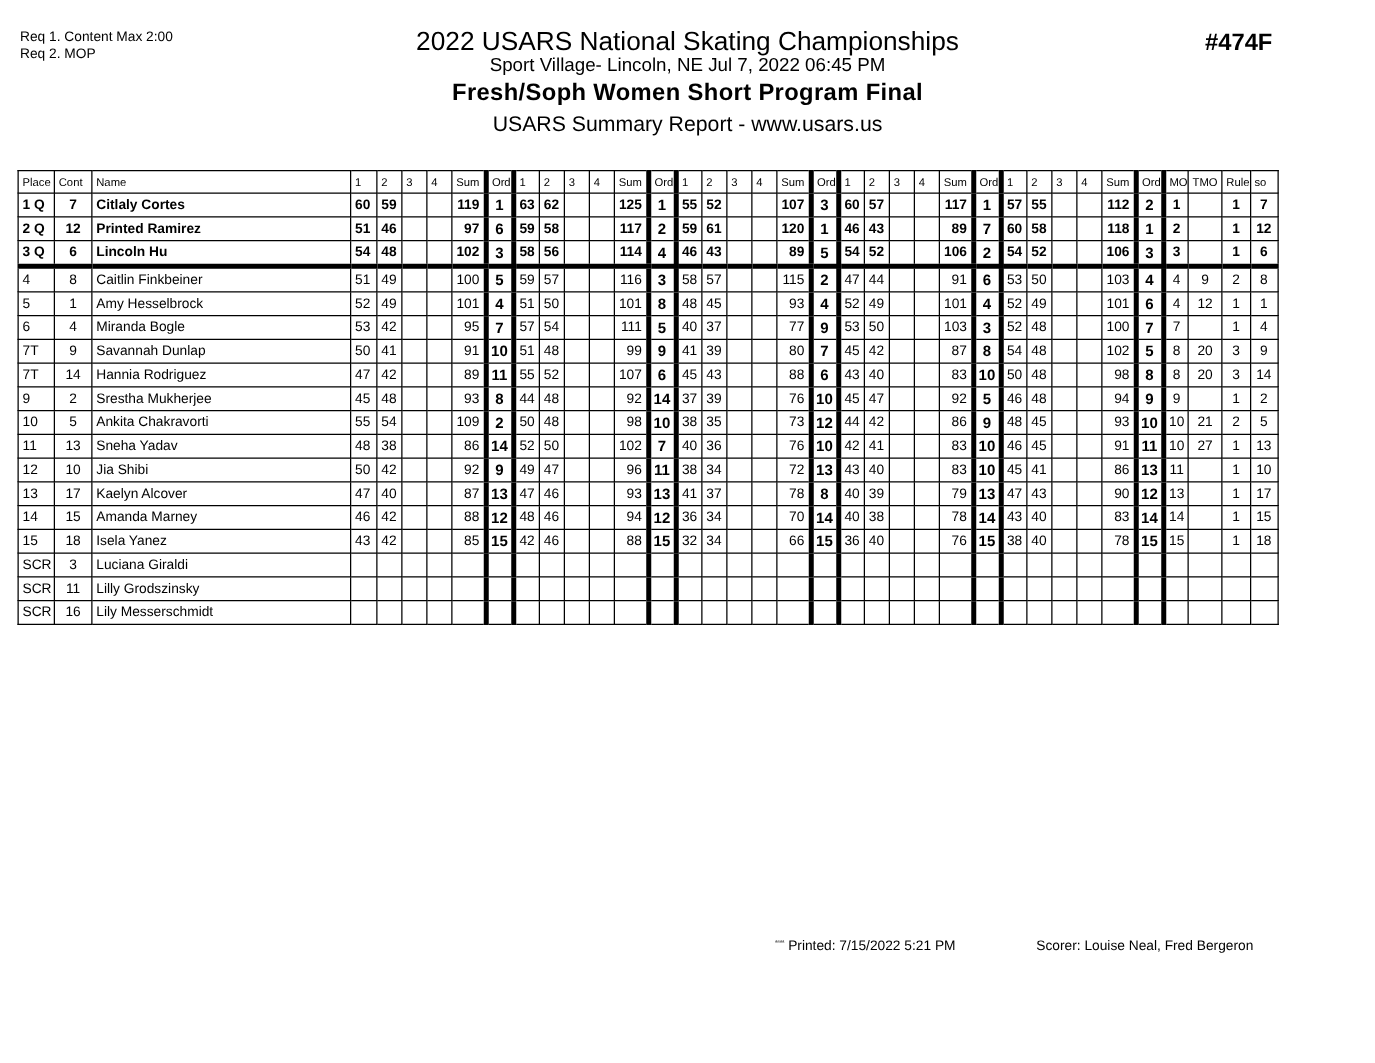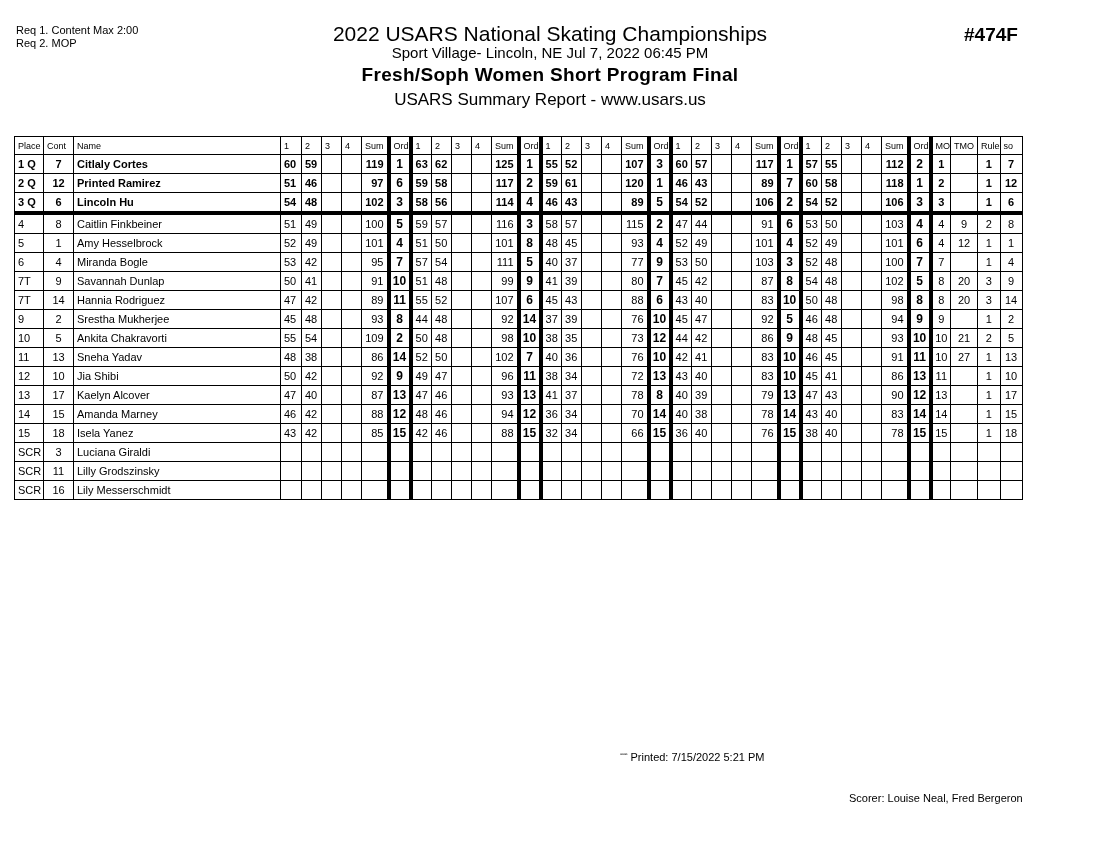--- a/index.html
+++ b/index.html
@@ -822,13 +822,13 @@
         <td class="c"></td>
         <td class="c"></td>
       </tr>
     </tbody>
 </table>
 
 <div class="footer" style="left:620px;">
   <span class="tiny">ᵃᵃᵃᵃ</span>
   <span>Printed:  7/15/2022  5:21 PM</span>
 </div>
-<div class="footer" style="left:849px;margin-top:41px;">Scorer:   Louise Neal, Fred Bergeron</div>
+<div class="footer" style="left:829px;">Scorer:   Louise Neal, Fred Bergeron</div>
 
 </body></html>

